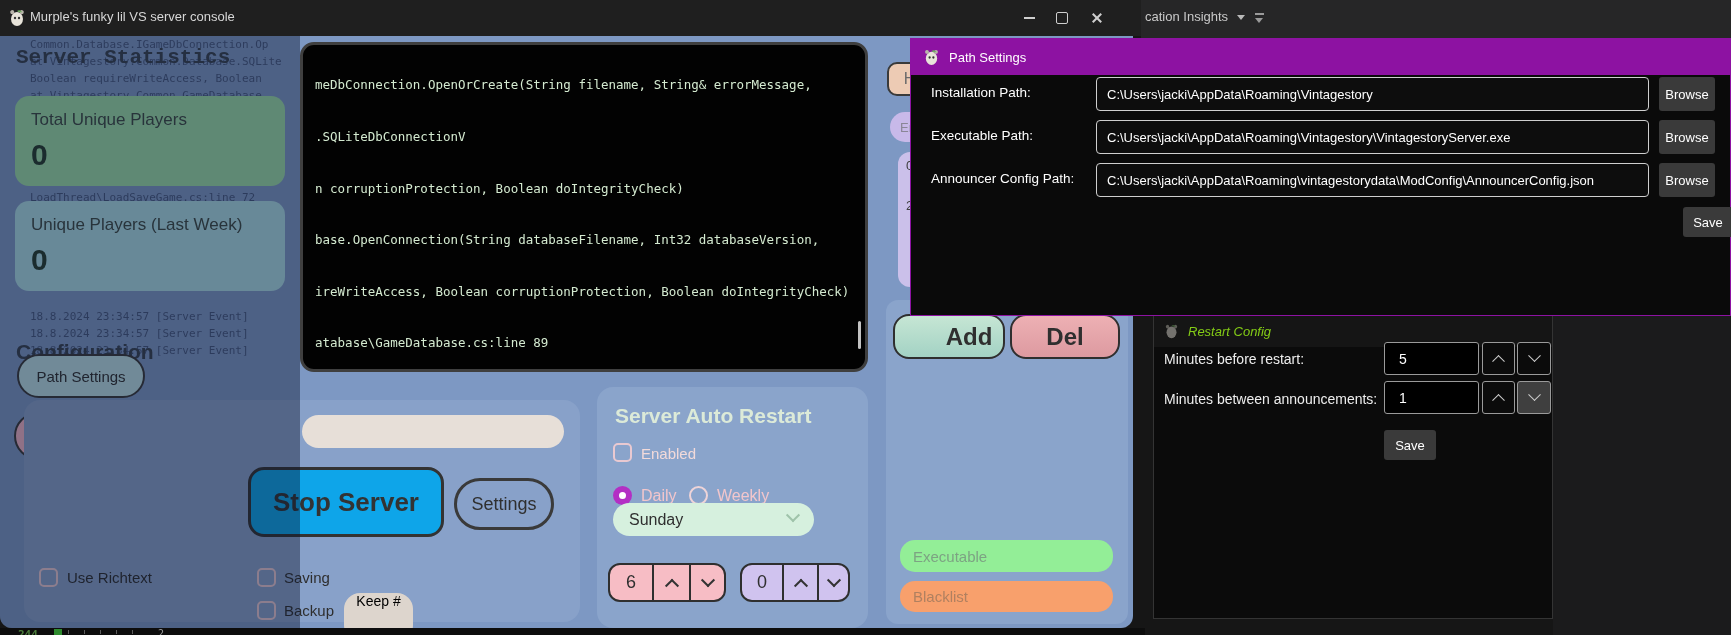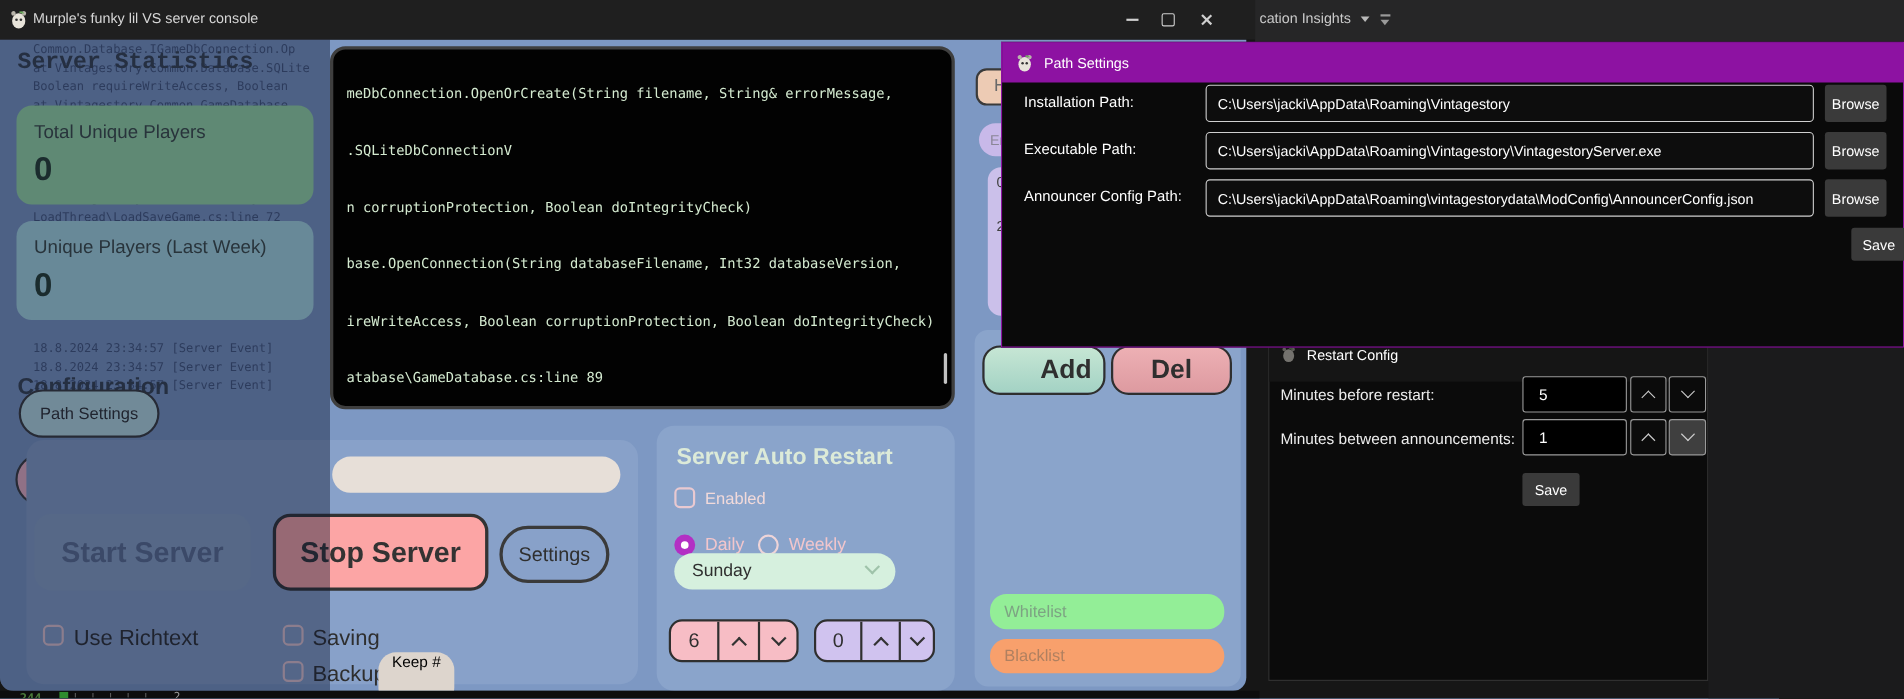--- a/index.html
+++ b/index.html
@@ -23,21 +23,21 @@
   .ghost{font-family:"DejaVu Sans Mono",monospace;font-size:11px;line-height:17px;color:rgba(22,32,66,0.55);white-space:pre;}
   h2.sec{margin:0;font-size:21px;font-weight:bold;color:#37424f;}
   .stat-card{width:270px;border-radius:14px;padding:14px 16px 10px 16px;box-sizing:border-box;}
   .stat-label{font-size:17px;color:#3d4a44;}
   .stat-value{font-size:30px;font-weight:bold;color:#273d2d;margin-top:8px;}
   .pill-btn{display:flex;align-items:center;justify-content:center;border:2px solid #3a3a3a;border-radius:24px;
             font-size:15px;color:#2f2f2f;box-sizing:border-box;}
   .panel{background:#88a1c9;border-radius:16px;}
   .big-btn{display:flex;align-items:center;justify-content:center;border-radius:16px;font-weight:bold;font-size:26px;box-sizing:border-box;}
   .chk{width:19px;height:19px;border:2px solid #e9c9d1;border-radius:5px;box-sizing:border-box;}
-  .chk-label{font-size:20px;color:#2e2e2e;}
+  .chk-label{font-size:15px;color:#2e2e2e;}
   
   .console{left:300px;top:6px;width:568px;height:330px;background:#020202;border:3px solid #3f3f3f;border-radius:14px;
            box-sizing:border-box;overflow:hidden;z-index:35;}
   .console-inner{padding:4px 6px 0 12px;font-family:"DejaVu Sans Mono",monospace;font-size:12.5px;line-height:17.2px;
                  color:#d4ead0;white-space:pre;margin-top:-7px;}
   .console-thumb{right:4px;top:276px;width:3px;height:28px;background:#c2c2c2;border-radius:2px;}
   
   .ar-title{font-size:21px;font-weight:bold;color:#dcead8;}
   .ar-label{font-size:15px;color:#f2dada;}
   .radio{width:19px;height:19px;border-radius:50%;box-sizing:border-box;}
@@ -52,21 +52,21 @@
   .spin .cell{display:flex;align-items:center;justify-content:center;font-size:18px;color:#2f2f2f;}
   .spin .cell + .cell{border-left:2.5px solid #2f2f2f;}
   
   .path-dialog{left:910px;top:38px;width:821px;height:278px;background:#0a0a0a;border:1px solid #8d12a2;box-sizing:border-box;z-index:60;}
   .path-title{height:36px;background:#8d12a2;color:#fff;display:flex;align-items:center;}
   .dlg-label{font-size:13.5px;color:#fff;}
   .dlg-input{position:absolute;background:#0d0d0d;border:1px solid #cfcfcf;border-radius:4px;color:#fff;font-size:13px;
              padding:0 10px;box-sizing:border-box;font-family:"Liberation Sans",sans-serif;}
   .gray-btn{position:absolute;background:#3a3a3a;color:#fff;font-size:13px;display:flex;align-items:center;justify-content:center;border-radius:3px;}
   .restart-dialog{left:1153px;top:314px;width:400px;height:305px;background:#0b0b0b;border:1px solid #343434;box-sizing:border-box;z-index:50;}
-  .restart-title{height:32px;background:#151515;color:#ffffff;display:flex;align-items:flex-start;font-size:13px;}
+  .restart-title{height:32px;background:#151515;color:#84cc16;display:flex;align-items:center;font-size:13px;font-style:italic;}
   .num-box{position:absolute;background:#000;border:1px solid #9a9a9a;border-radius:3px;color:#fff;font-size:14px;
            display:flex;align-items:center;padding-left:14px;box-sizing:border-box;}
   .spin-btn{position:absolute;border:1px solid #9a9a9a;border-radius:3px;display:flex;align-items:center;justify-content:center;box-sizing:border-box;background:#0b0b0b;}
   .wchev{display:inline-block;width:8px;height:8px;border-left:1.6px solid #ccc;border-top:1.6px solid #ccc;}
 </style>
 </head>
 <body>
 
 <div class="abs main-window">
 
@@ -104,24 +104,21 @@
   <h2 class="abs sec" style="left:16px;top:262px;margin-top:42px;">Configuration</h2>
   <div class="abs pill-btn" style="left:17px;top:318px;width:128px;height:44px;background:#badfe3;">
     <span>Path Settings</span>
   </div>
   <div class="abs pill-btn" style="left:14px;top:376px;width:210px;height:48px;background:#f0b4c5;">
     <span>Restart Announcements</span>
   </div>
 
   <div class="abs panel" style="left:24px;top:364px;width:556px;height:222px;"></div>
   <input class="abs" style="left: 302px; top: 379px; width: 262px; height: 33px; border-radius: 17px; border: none; background: rgb(231, 223, 216); outline: none; padding: 0px 14px; box-sizing: border-box; font-size: 14px;">
-  <div class="abs big-btn" style="left:31px;top:431px;width:197px;height:70px;background:#8ca4c6;color:#5d6f92;">
-    <span>Start Server</span>
-  </div>
-  <div class="abs big-btn" style="left:248px;top:431px;width:196px;height:70px;background:#fca5a5;border:3px solid #333;color:#333;text-align:right;">
+  <div class="abs big-btn" style="left:248px;top:431px;width:196px;height:70px;background:#0ea5e9;border:3px solid #333;color:#333;text-align:right;">
     <span>Stop Server</span>
   </div>
   <div class="abs pill-btn" style="left:454px;top:442px;width:100px;height:52px;border-width:3px;border-radius:26px;font-size:18px;background:transparent;">
     <span>Settings</span>
   </div>
   <div class="abs chk" style="left:39px;top:532px;"></div>
   <div class="abs chk-label" style="left:67px;top:533px;">Use Richtext</div>
   <div class="abs chk" style="left:257px;top:532px;"></div>
   <div class="abs chk-label" style="left:284px;top:533px;">Saving</div>
   <div class="abs chk" style="left:257px;top:565px;"></div>
@@ -200,21 +197,21 @@
     <div style="position:absolute;left:8px;top:46px;font-size:13px;color:#3f3f3f;">23</div>
   </div>
   <div class="abs panel" style="left:886px;top:264px;width:242px;height:324px;background:#8aa4cb;border-radius:12px;">
     <div class="abs big-btn" style="left:7px;top:14px;width:112px;height:45px;background:linear-gradient(180deg,#c6e6d4,#a3d2c4);border:2.5px solid #2f2f2f;font-size:24px;color:#2f2f2f;padding-left:40px;">
       <span>Add</span>
     </div>
     <div class="abs big-btn" style="left:124px;top:14px;width:110px;height:45px;background:linear-gradient(180deg,#edb0b4,#dd9aa0);border:2.5px solid #2f2f2f;font-size:24px;color:#2f2f2f;">
       <span>Del</span>
     </div>
     <div class="abs" style="left:14px;top:240px;width:213px;height:32px;background:#93ee97;border-radius:15px;display:flex;align-items:center;padding-left:13px;box-sizing:border-box;font-size:15px;color:#7da383;">
-      <span>Whitelist</span>
+      <span>Executable</span>
     </div>
     <div class="abs" style="left:14px;top:281px;width:213px;height:31px;background:#f8a06c;border-radius:15px;display:flex;align-items:center;padding-left:13px;box-sizing:border-box;font-size:15px;color:#b08060;">
       <span>Blacklist</span>
     </div>
   </div>
 
   <div class="abs dim-overlay"></div>
 </div>
 
 <div class="abs main-titlebar">

